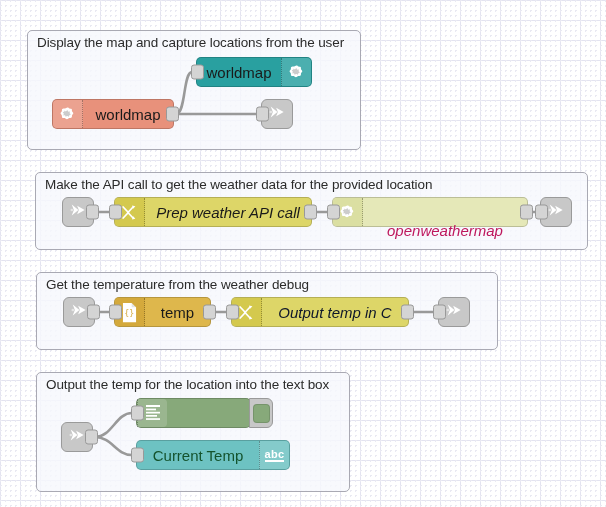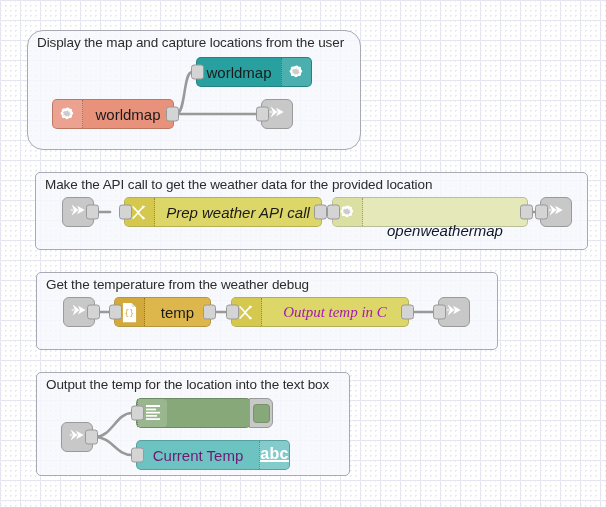--- a/index.html
+++ b/index.html
@@ -103,41 +103,41 @@
     display:flex; align-items:center; justify-content:center;
   }
   .debug-btn .sq {
     width: 15px; height: 17px;
     border-radius: 4px;
     background: #8ab278;
     border: 1px solid rgba(0,0,0,0.12);
   }
 
   .abc {
-    font-size: 16px; font-weight: bold; color: #ffffff;
+    font-size: 11px; font-weight: bold; color: #ffffff;
     border-bottom: 2px solid #ffffff; line-height: 12px;
     letter-spacing: .3px;
   }
 </style>
 </head>
 <body>
 
 <div id="canvas">
 
   <div id="groups-layer">
-      <div class="group" style="left: 27px; top: 30px; width: 334px; height: 120px; border-radius: 16px;">
+      <div class="group" style="left: 27px; top: 30px; width: 334px; height: 120px;">
         <div class="group-label">Display the map and capture locations from the user</div>
       </div>
       <div class="group" style="left: 35px; top: 172px; width: 553px; height: 78px;">
         <div class="group-label">Make the API call to get the weather data for the provided location</div>
       </div>
       <div class="group" style="left: 36px; top: 272px; width: 462px; height: 78px;">
         <div class="group-label">Get the temperature from the weather debug</div>
       </div>
-      <div class="group" style="left: 36px; top: 372px; width: 314px; height: 104px;">
+      <div class="group" style="left: 36px; top: 372px; width: 314px; height: 120px;">
         <div class="group-label">Output the temp for the location into the text box</div>
       </div>
     </div>
 
   <svg class="wires" id="wires-layer" viewBox="0 0 606 507" xmlns="http://www.w3.org/2000/svg">
       <path class="wire" d="M 176 114 C 186 114 183 72 192 72"></path>
       <path class="wire" d="M 176 114 C 210 114 230 114 257 114"></path>
       <path class="wire" d="M 96 212 L 110 212"></path>
       <path class="wire" d="M 314 212 L 328 212"></path>
       <path class="wire" d="M 530 212 L 536 212"></path>
@@ -178,41 +178,41 @@
         <div class="port in"></div>
       </div>
       <div class="node linkish" style="left: 62px; top: 197px; width: 32px; background: rgb(200, 200, 200); border-radius: 6px; justify-content: center; border-color: rgb(154, 154, 154);">
         <span><svg width="20" height="20" viewBox="0 0 24 24">
             <path fill="white" d="M4.5 5.5 L12.5 12 L4.5 18.5 L7 12 Z"></path>
             <path fill="white" d="M11 7 L20 12 L11 17 L13 12 Z"></path>
             <circle cx="4.6" cy="12" r="1.6" fill="rgba(255,255,255,0.55)"></circle>
           </svg></span>
         <div class="port out"></div>
       </div>
-      <div class="node italic" style="left: 124px; top: 197px; width: 198px; background: rgb(221, 214, 104);">
+      <div class="node italic" style="left: 114px; top: 197px; width: 198px; background: rgb(221, 214, 104);">
         <div class="icon-box left" style="background: rgb(212, 201, 78);">
           <svg width="19" height="19" viewBox="0 0 24 24">
             <path fill="none" stroke="white" stroke-width="2.1" stroke-linecap="round" d="M4 5 L10.5 12 L4 19"></path>
             <path fill="none" stroke="white" stroke-width="2.1" stroke-linecap="round" d="M16.5 5 L10 12 L16.5 19"></path>
             <path fill="white" d="M15.2 3.1 L19.4 4.2 L16.6 7.2 Z"></path>
             <path fill="white" d="M16.6 16.8 L19.4 19.8 L15.2 20.9 Z"></path>
           </svg>
         </div>
         <div class="label" style="color: rgb(26, 26, 26);">Prep weather API call</div>
         <div class="port in"></div>
         <div class="port out"></div>
       </div>
       <div class="node italic" style="left: 332px; top: 197px; width: 196px; background: rgb(229, 232, 184);">
         <div class="icon-box left" style="background: rgb(219, 223, 162);">
           <svg width="17" height="17" viewBox="0 0 24 24">
             <path fill="white" d="M12 2.2c-1.6 0-2.2 1.1-3.4 1.4C7.2 3.9 5.6 3.4 4.6 4.3 3.6 5.2 4.4 6.4 4 7.4c-.4 1-1.8 1.6-1.8 3 0 1.3 1.3 1.8 1.8 2.9.4 1-.3 2.3.7 3.2.9.8 2.2.2 3.3.6 1.1.4 1.8 1.7 3.2 1.7 1.3 0 2.1-1.2 3.2-1.7 1.1-.4 2.5.2 3.4-.7.9-.9.2-2.2.6-3.2.4-1 1.8-1.5 1.8-2.8 0-1.4-1.4-2-1.8-3-.4-1 .3-2.3-.6-3.1-.9-.9-2.4-.4-3.5-.8C14.2 3.3 13.6 2.2 12 2.2z"></path>
             <path fill="rgba(0,0,0,0.20)" d="M7.3 6.2c1 .2 1.6 1.3 2.6 1.1.9-.2 1.1-1.4 2-1.2.9.2.5 1.6 1.4 2 .8.3 1.6-.6 2.1.1.5.7-.7 1.3-.4 2.1.3.8 1.5.7 1.4 1.6-.1.9-1.3.6-1.9 1.2-.6.6-.1 1.8-1 2-.8.2-1-1-1.9-1-.9 0-1.2 1.2-2 1-.9-.2-.5-1.5-1.3-1.9-.8-.4-1.7.5-2.1-.3-.4-.7.7-1.3.5-2.1-.2-.8-1.4-.8-1.2-1.7.1-.8 1.2-.5 1.8-1.1.5-.6 0-1.9.8-1.8z"></path>
           </svg>
         </div>
-        <div class="label" style="color: #0f172a; margin-top: 36px;">openweathermap</div>
+        <div class="label" style="color: #be185d; margin-top: 36px;">openweathermap</div>
         <div class="port in"></div>
         <div class="port out"></div>
       </div>
       <div class="node linkish" style="left: 540px; top: 197px; width: 32px; background: rgb(200, 200, 200); border-radius: 6px; justify-content: center; border-color: rgb(154, 154, 154);">
         <span><svg width="20" height="20" viewBox="0 0 24 24">
             <path fill="white" d="M4.5 5.5 L12.5 12 L4.5 18.5 L7 12 Z"></path>
             <path fill="white" d="M11 7 L20 12 L11 17 L13 12 Z"></path>
             <circle cx="4.6" cy="12" r="1.6" fill="rgba(255,255,255,0.55)"></circle>
           </svg></span>
         <div class="port in"></div>
@@ -239,21 +239,21 @@
       </div>
       <div class="node italic" style="left: 231px; top: 297px; width: 178px; background: rgb(221, 214, 104);">
         <div class="icon-box left" style="background: rgb(212, 201, 78);">
           <svg width="19" height="19" viewBox="0 0 24 24">
             <path fill="none" stroke="white" stroke-width="2.1" stroke-linecap="round" d="M4 5 L10.5 12 L4 19"></path>
             <path fill="none" stroke="white" stroke-width="2.1" stroke-linecap="round" d="M16.5 5 L10 12 L16.5 19"></path>
             <path fill="white" d="M15.2 3.1 L19.4 4.2 L16.6 7.2 Z"></path>
             <path fill="white" d="M16.6 16.8 L19.4 19.8 L15.2 20.9 Z"></path>
           </svg>
         </div>
-        <div class="label" style="color: #a21caf; font-family: Liberation Serif, serif;">Output temp in C</div>
+        <div class="label" style="color: #0f172a;">Output temp in C</div>
         <div class="port in"></div>
         <div class="port out"></div>
       </div>
       <div class="node linkish" style="left: 438px; top: 297px; width: 32px; background: rgb(200, 200, 200); border-radius: 6px; justify-content: center; border-color: rgb(154, 154, 154);">
         <span><svg width="20" height="20" viewBox="0 0 24 24">
             <path fill="white" d="M4.5 5.5 L12.5 12 L4.5 18.5 L7 12 Z"></path>
             <path fill="white" d="M11 7 L20 12 L11 17 L13 12 Z"></path>
             <circle cx="4.6" cy="12" r="1.6" fill="rgba(255,255,255,0.55)"></circle>
           </svg></span>
         <div class="port in"></div>
@@ -277,21 +277,21 @@
               <rect x="1" y="14.2" width="14" height="1.7"></rect>
             </g>
           </svg>
         </div>
         <div class="port in"></div>
         <div class="debug-btn">
           <div class="sq" style="background: rgb(135, 169, 122);"></div>
         </div>
       </div>
       <div class="node" style="left: 136px; top: 440px; width: 154px; background: rgb(109, 194, 194);">
-        <div class="label" style="color: #701a75;">Current Temp</div>
+        <div class="label" style="color: #14532d;">Current Temp</div>
         <div class="icon-box right">
           <span class="abc">abc</span>
         </div>
         <div class="port in"></div>
       </div>
     </div>
 
 </div>
 
 </body></html>

